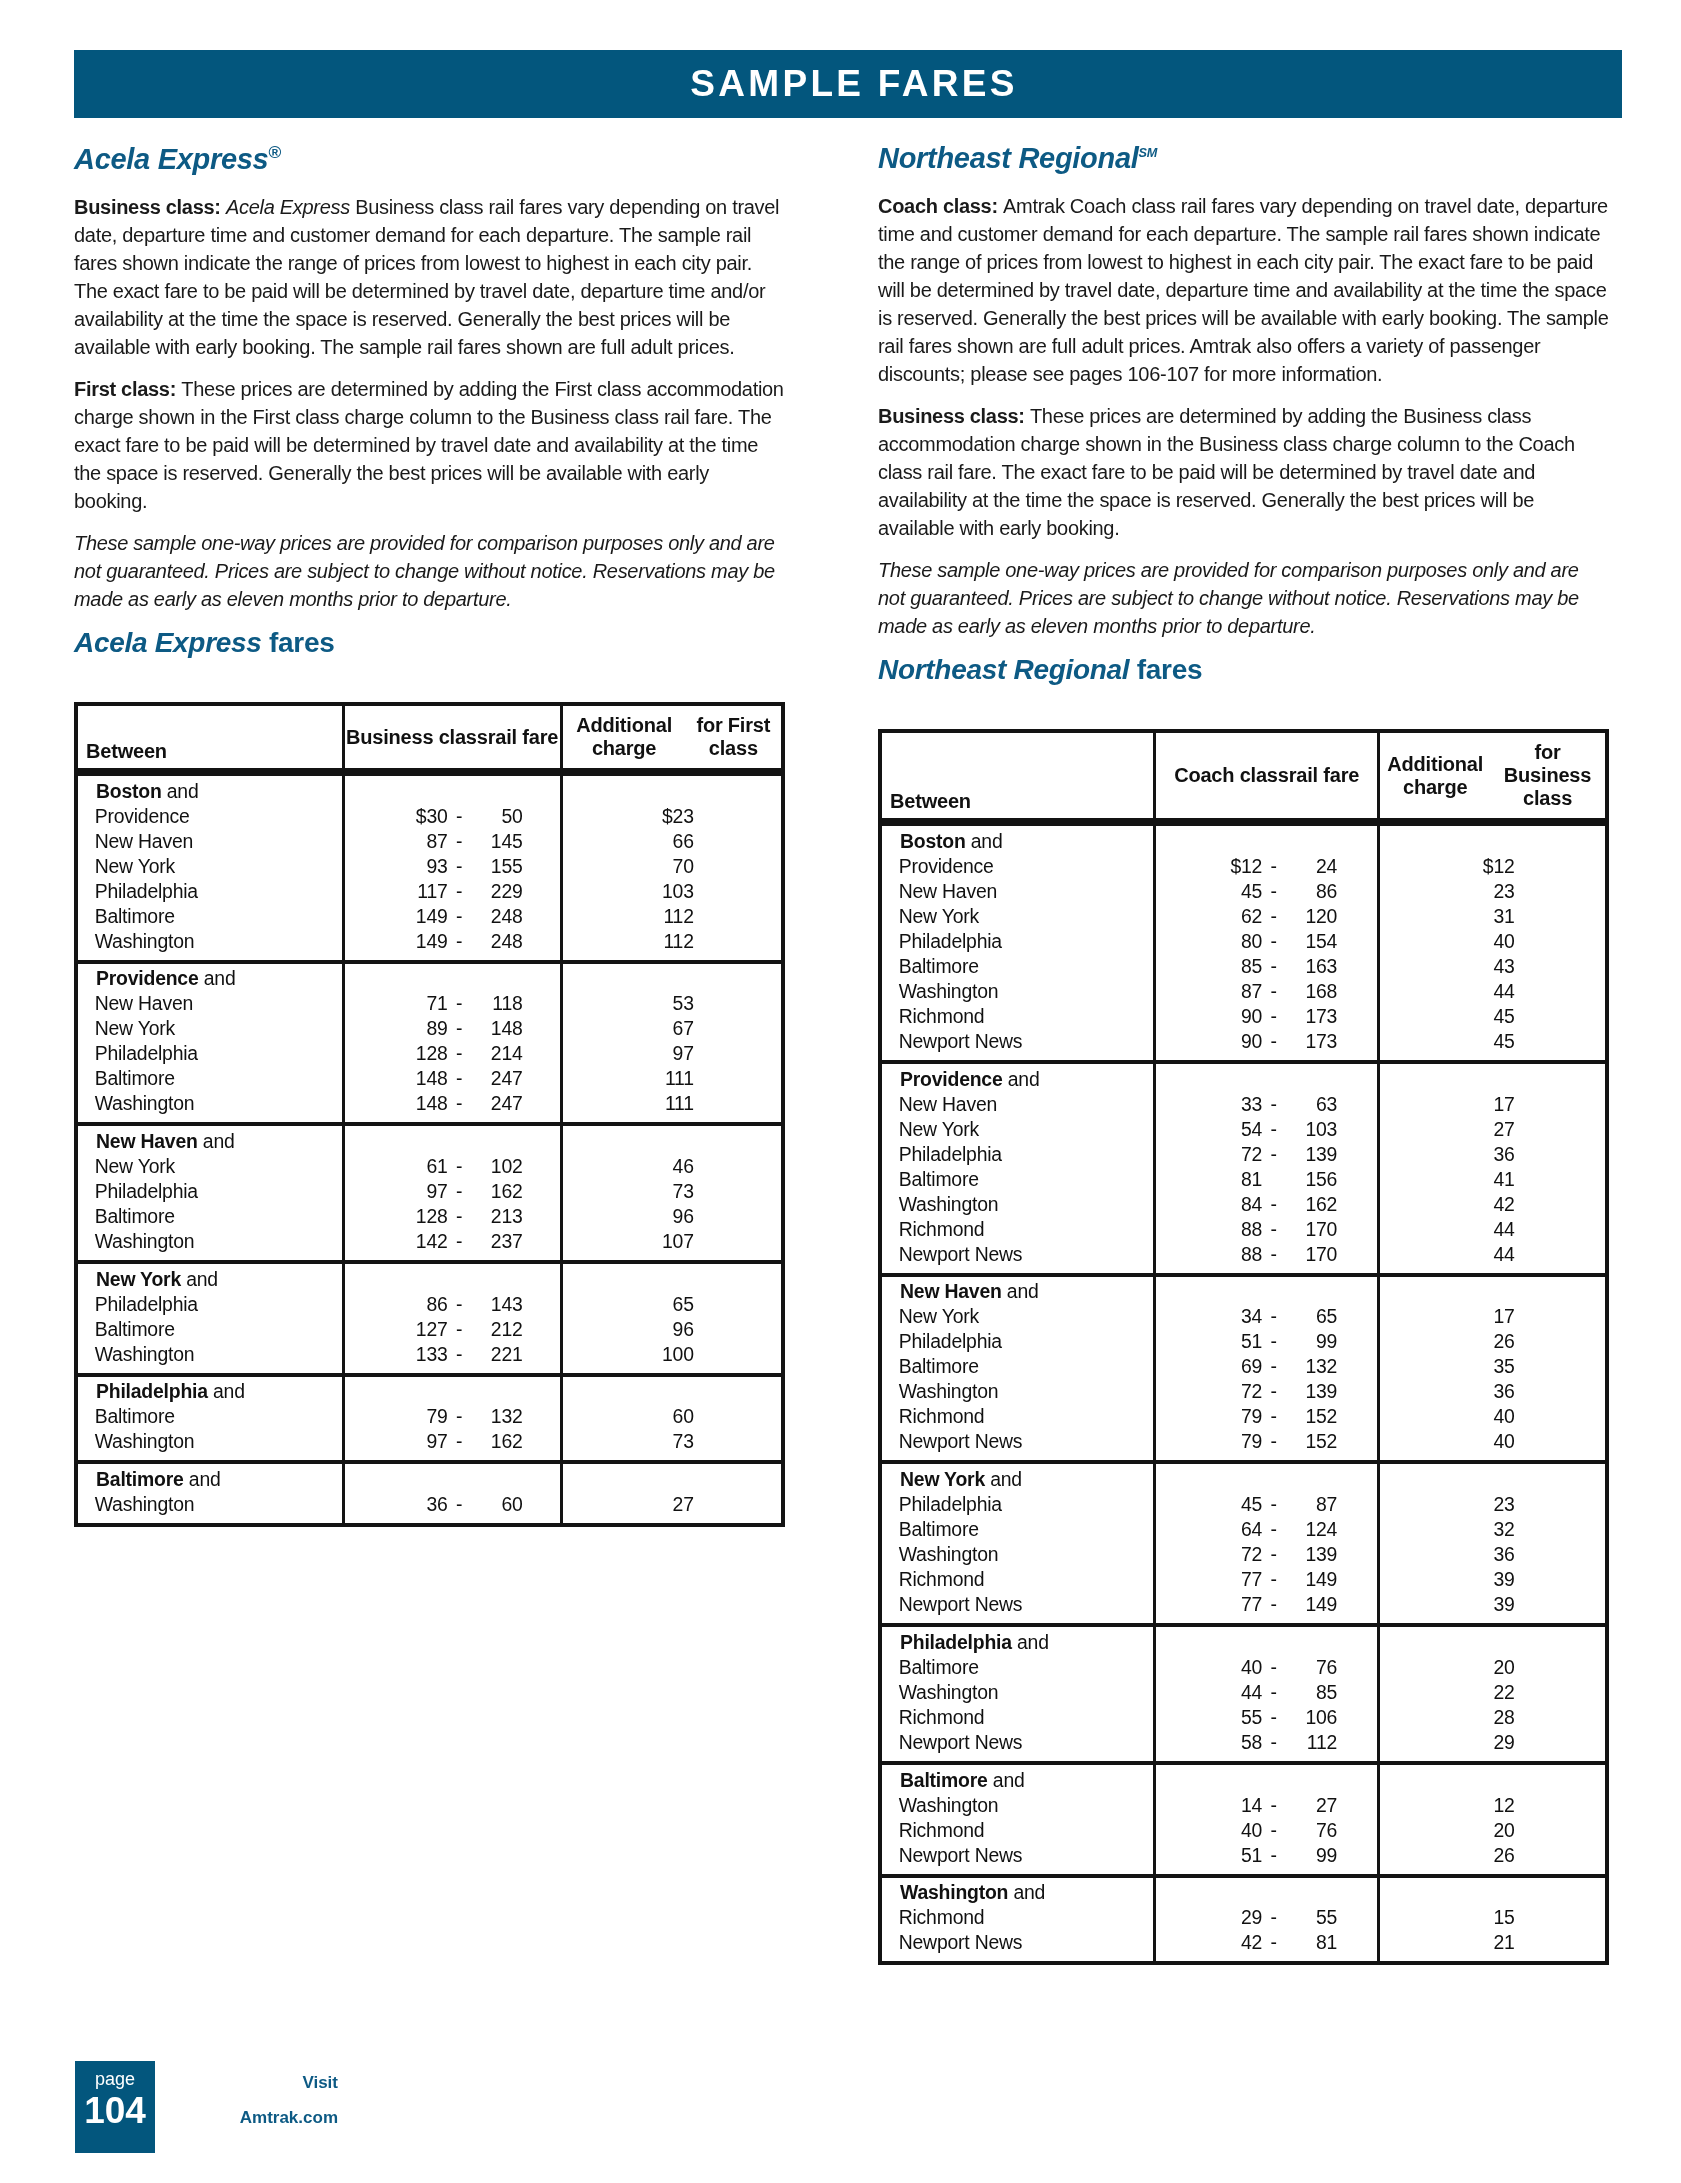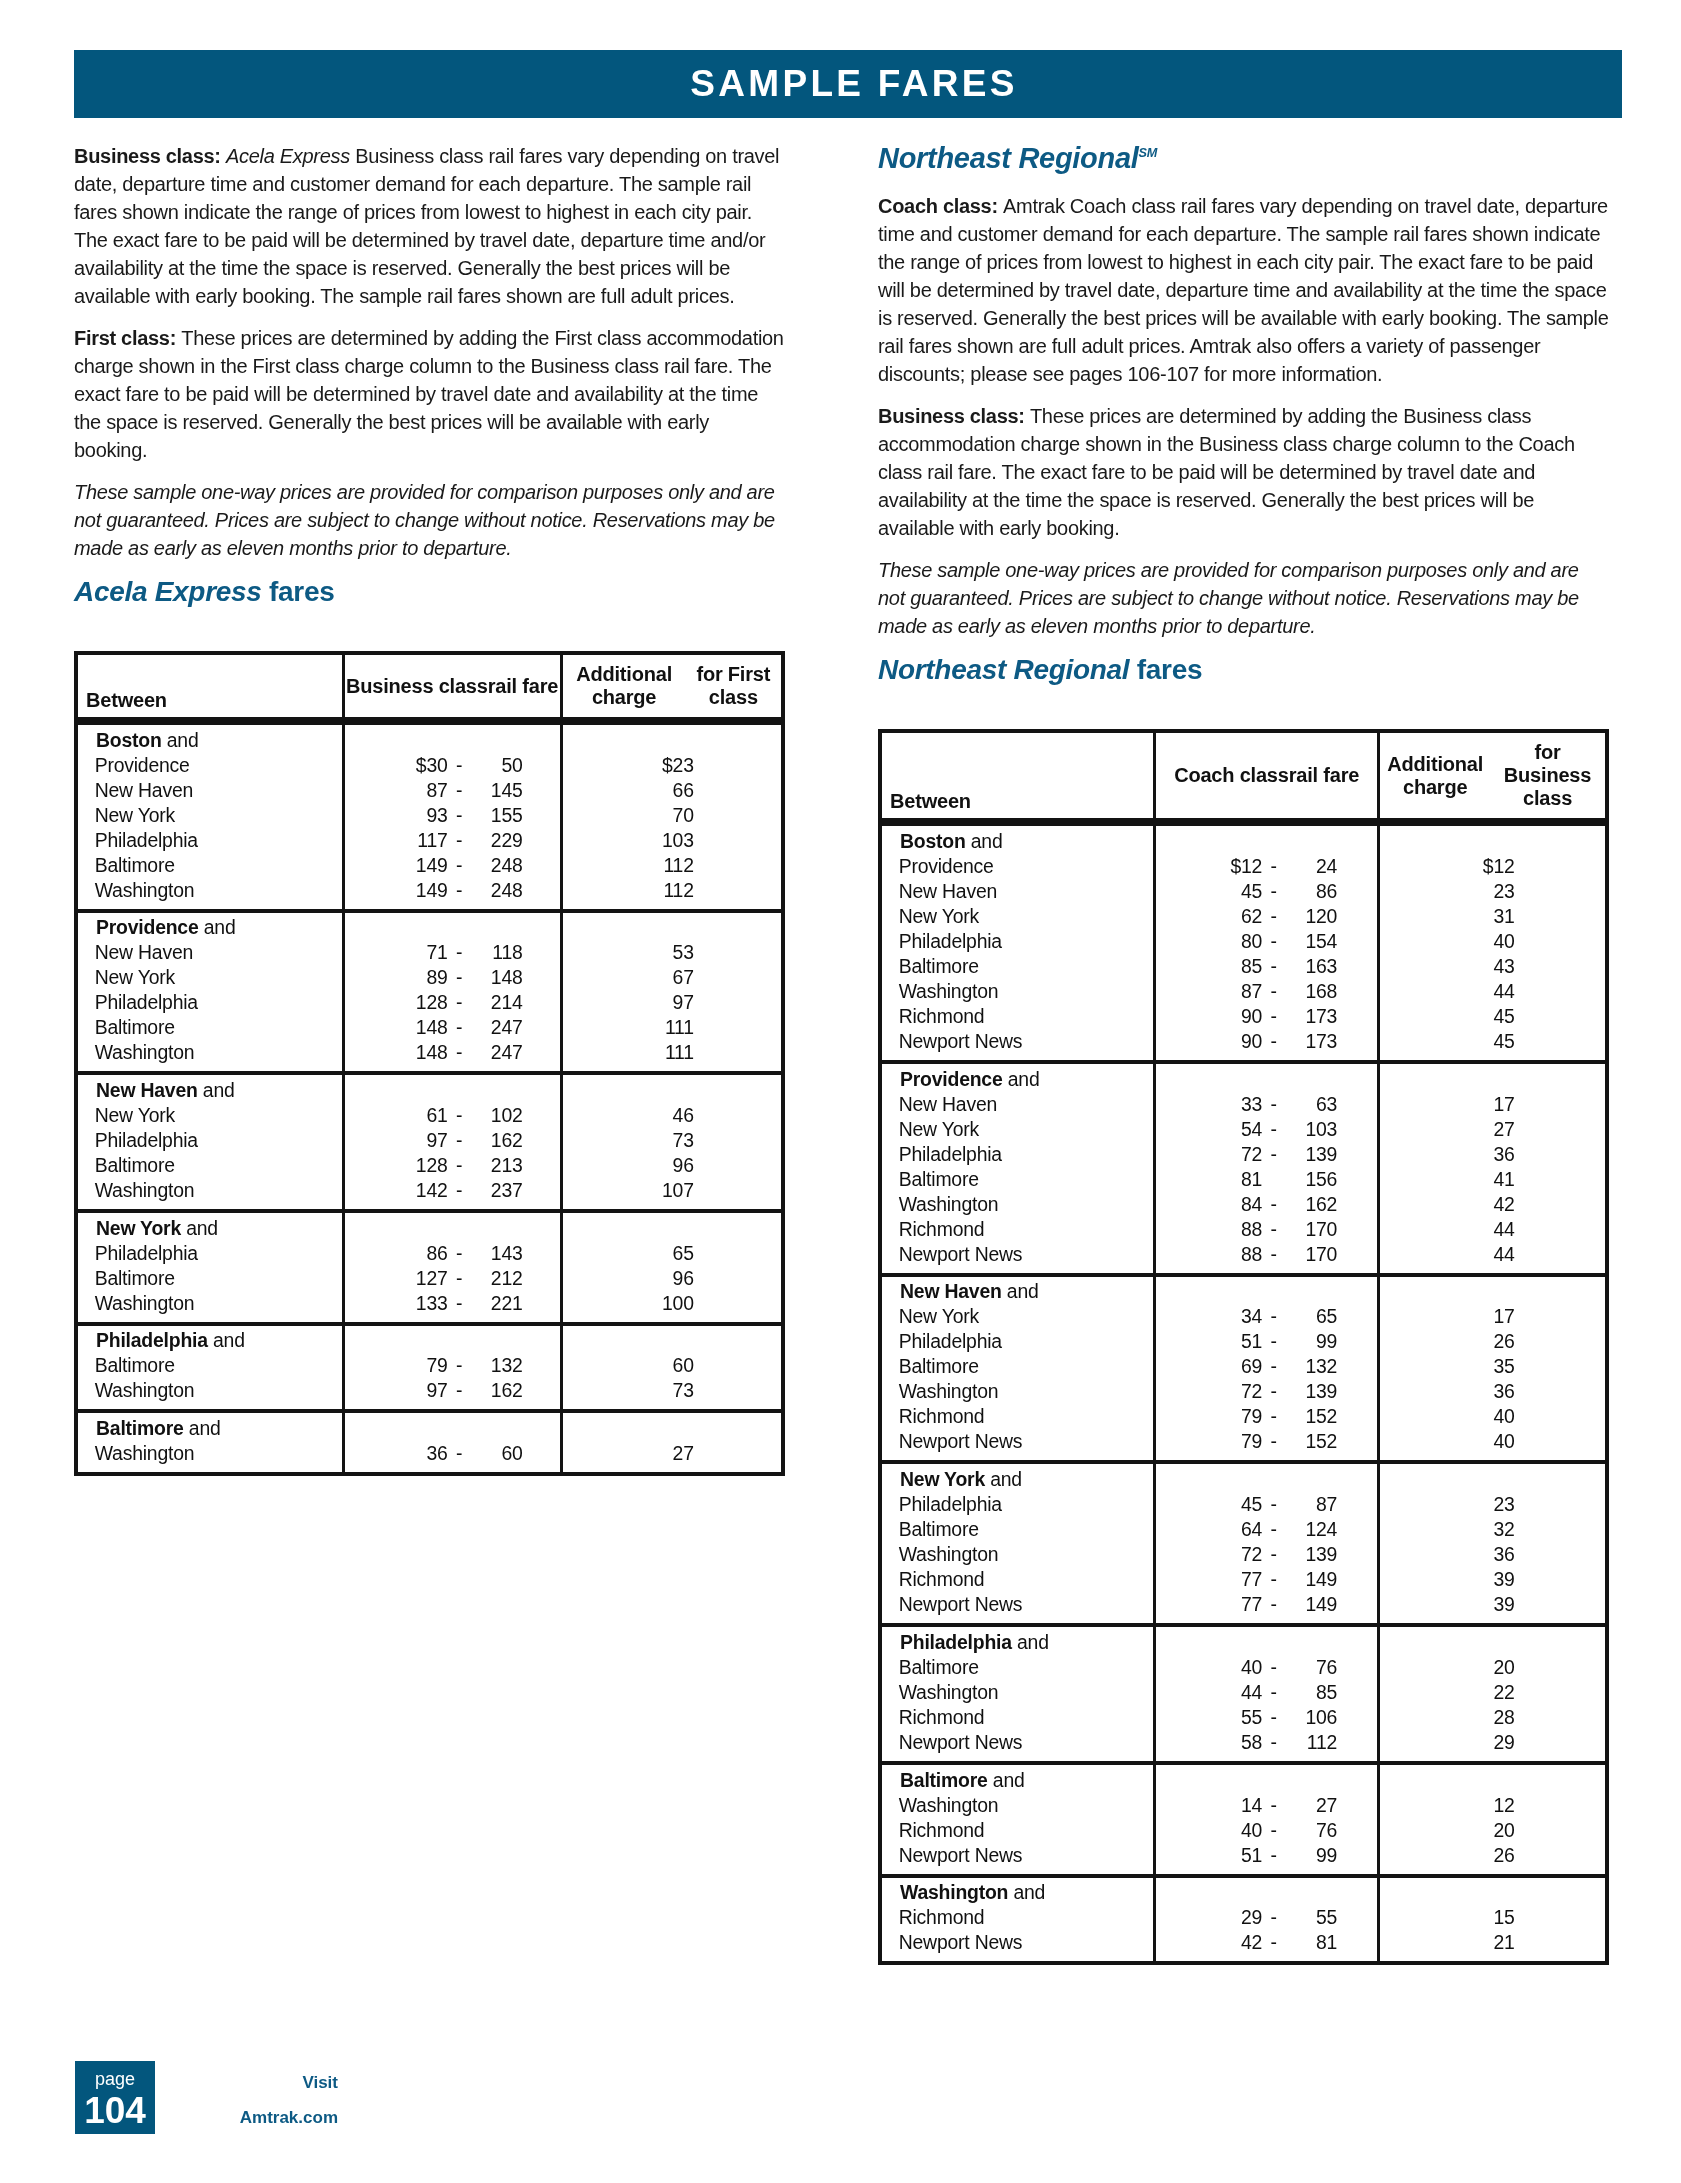--- a/index.html
+++ b/index.html
@@ -65,39 +65,40 @@
   .between .city { padding-left:16.7px; }
   .fareline { display:flex; justify-content:center; }
   .fareline .lo   { display:inline-block; width:66px; text-align:right; }
   .fareline .dash { display:inline-block; width:23px; text-align:center; }
   .fareline .hi   { display:inline-block; width:52px; text-align:right; }
   .chargeline { display:flex; justify-content:center; }
   .chargeline .val { display:inline-block; width:44px; text-align:right; }
 
   
   .page-badge {
-    position:absolute; left:75px; top:2061px; width:80px; height:73px;
+    position:absolute; left:75px; top:2061px; width:80px; height:92px;
     background:#03567d; color:#ffffff; text-align:center;
   }
   .page-badge .pb-label { display:block; font-size:18px; margin-top:8px; }
   .page-badge .pb-num   { display:block; font-size:37px; font-weight:700; line-height:41px; }
   .visit {
     position:absolute; left:194px; top:2065px; width:144px; text-align:right;
     color:#0d5a84; font-weight:700; font-size:17px; line-height:35px;
   }
   .visit span { display:block; }
 </style>
 </head>
 <body>
 
 <header class="banner">
   <span>SAMPLE FARES</span>
 </header>
 
 <section class="col col-left">
+  <h1 class="section-heading"><em>Acela Express</em><sup>®</sup></h1>
 
   <p class="body"><span class="lead">Business class: </span><em>Acela Express</em><span> Business class rail fares vary depending on travel date, departure time and customer demand for each departure. The sample rail fares shown indicate the range of prices from lowest to highest in each city pair. The exact fare to be paid will be determined by travel date, departure time and/or availability at the time the space is reserved. Generally the best prices will be available with early booking. The sample rail fares shown are full adult prices.</span></p>
 
   <p class="body"><span class="lead">First class: </span><span>These prices are determined by adding the First class accommodation charge shown in the First class charge column to the Business class rail fare. The exact fare to be paid will be determined by travel date and availability at the time the space is reserved. Generally the best prices will be available with early booking.</span></p>
 
   <p class="body disclaimer">These sample one-way prices are provided for comparison purposes only and are not guaranteed. Prices are subject to change without notice. Reservations may be made as early as eleven months prior to departure.</p>
 
   <h2 class="fares-heading"><em>Acela Express</em><span> fares</span></h2>
 
   <div class="fare-table" id="acela-table">

